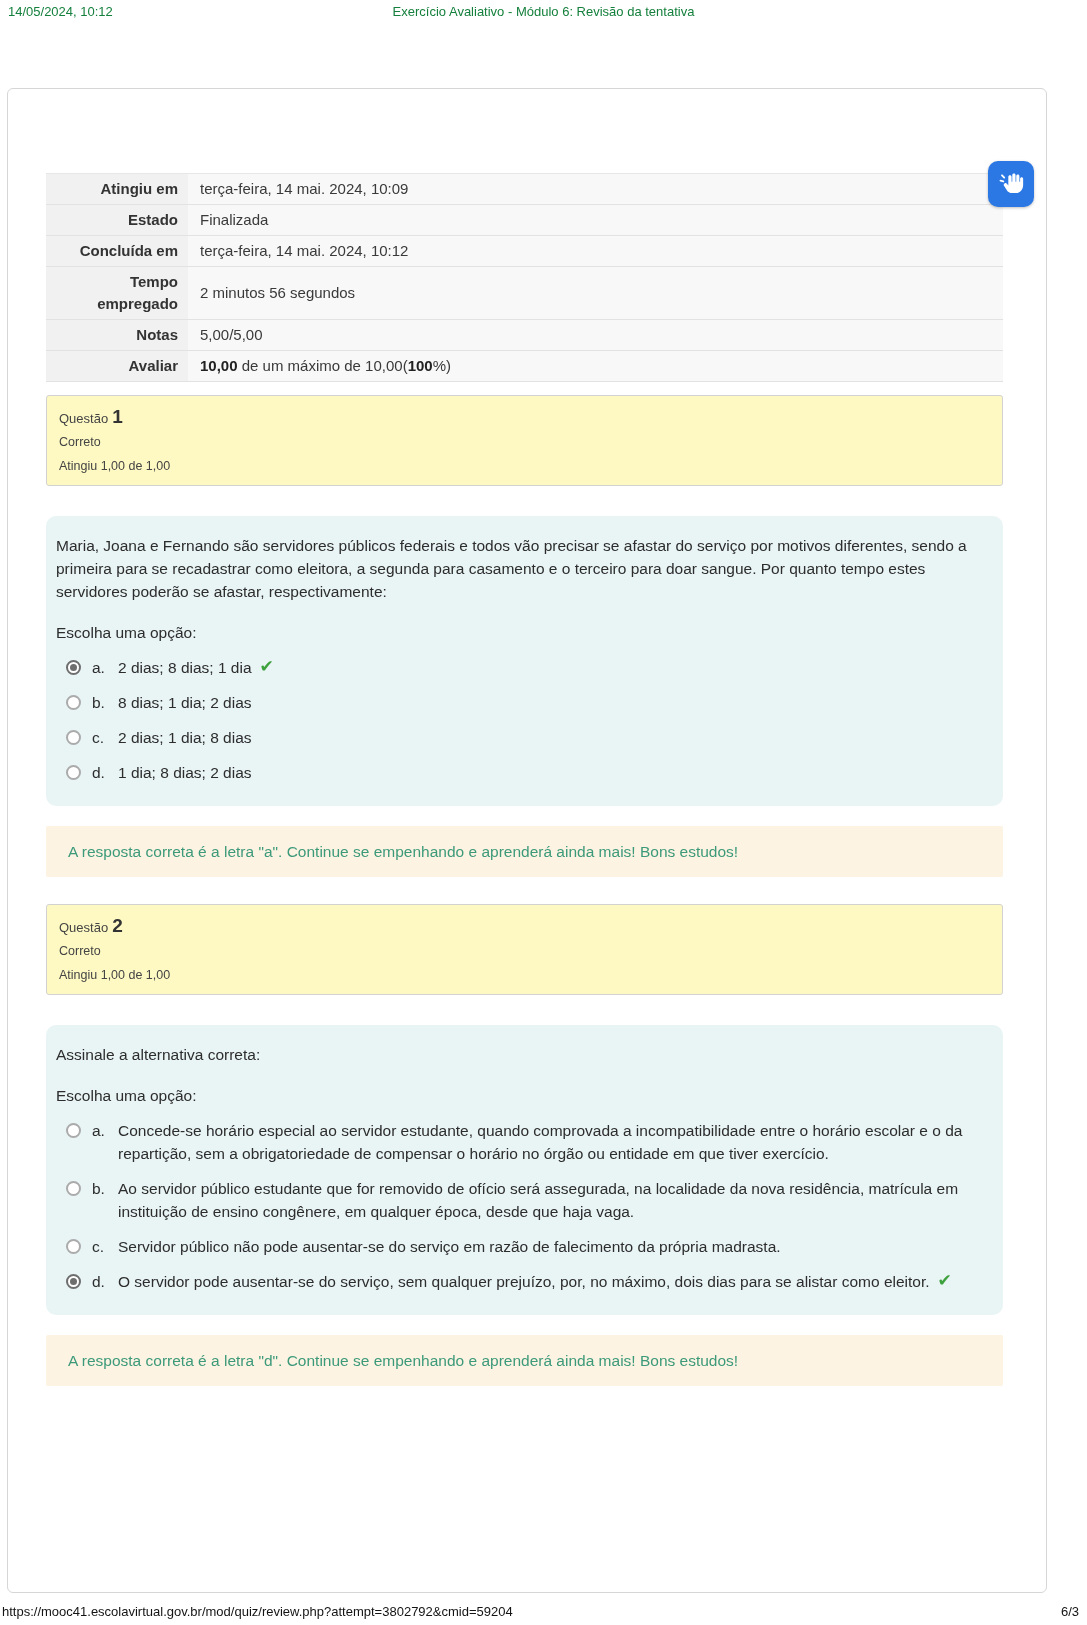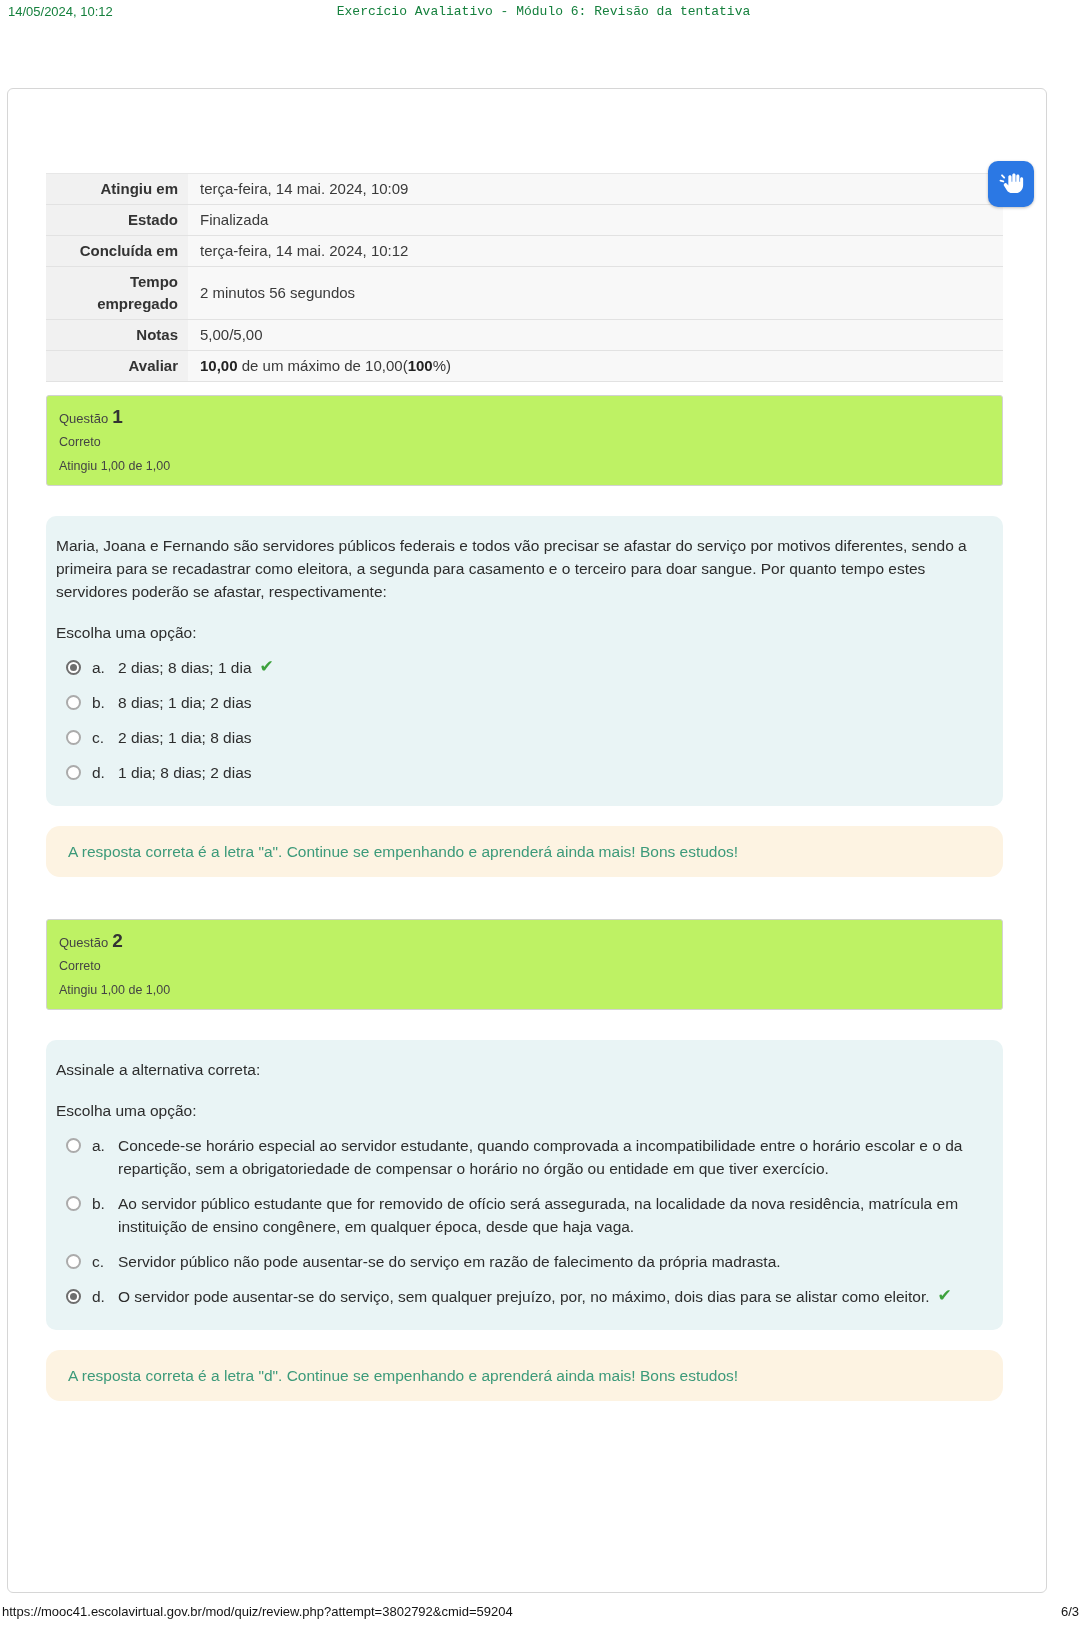--- a/index.html
+++ b/index.html
@@ -6,21 +6,21 @@
   html, body { background:#ffffff; }
   body {
     width:1087px; height:1625px; position:relative; overflow:hidden;
     font-family:"Liberation Sans","DejaVu Sans",sans-serif;
     color:#2e2e2e;
   }
 
   
   .print-header { position:absolute; top:4px; left:0; width:100%; height:18px; font-size:13px; color:#15803d; }
   .ph-date  { position:absolute; left:8px; top:0; }
-  .ph-title { position:absolute; left:0; right:0; top:0; text-align:center;font-family:Liberation Mono, monospace; }
+  .ph-title { position:absolute; left:0; right:0; top:0; text-align:center; }
   .print-footer { position:absolute; bottom:6px; left:0; width:100%; height:17px; font-size:13px; color:#141414; }
   .pf-url  { position:absolute; left:2px; bottom:0; }
   .pf-page { position:absolute; right:8px; bottom:0; }
 
   
   .card {
     position:absolute; left:7px; top:88px; width:1040px; height:1505px;
     background:#ffffff; border:1px solid #d6d6d6; border-radius:6px;
     padding:84px 43px 0 38px;
   }
@@ -38,21 +38,21 @@
   table.summary tr:first-child { border-top:1px solid #e7e7e7; }
   table.summary th {
     width:142px; text-align:right; vertical-align:top; font-weight:bold; color:#333;
     padding:4px 10px; background:#f1f1f1; line-height:22px;
   }
   table.summary td { padding:4px 12px; background:#f8f8f8; color:#3a3a3a; line-height:22px; }
   table.summary td b { color:#222; }
 
   
   .q-info {
-    border:1px solid #d2d2d2; background:#bef264; border-radius:3px;
+    border:1px solid #d2d2d2; background:#fef9c3; border-radius:3px;
     padding:10px 12px 12px; margin-bottom:30px;
   }
   .q-no   { font-size:13px; color:#444; }
   .q-num  { font-size:19px; font-weight:700; color:#333; margin-left:4px; }
   .q-status { font-size:12.5px; color:#444; margin-top:7px; }
   .q-grade  { font-size:12.5px; color:#444; margin-top:10px; }
 
   
   .q-body {
     background:var(--question-bg,#e9f4f5); border-radius:10px;
@@ -72,22 +72,22 @@
   }
   .letter { width:26px; flex:none; margin-left:11px; }
   .opt-text { flex:0 1 auto; }
   .check {
     color:var(--correct-green,#3da13d); font-weight:bold; font-size:17px;
     margin-left:8px; line-height:22px;
   }
 
   
   .q-feedback {
-    background:var(--feedback-bg,#fdf3e2); border-radius:14px;
-    padding:15px 22px; margin-bottom:42px;
+    background:var(--feedback-bg,#fdf3e2); border-radius:2px;
+    padding:15px 22px; margin-bottom:27px;
     font-size:15.5px; line-height:21px; color:var(--feedback-text,#3c9a7a);
   }
 </style>
 </head>
 <body>
 
 <header class="print-header">
   <span class="ph-date">14/05/2024, 10:12</span>
   <span class="ph-title">Exercício Avaliativo - Módulo 6: Revisão da tentativa</span>
 </header>

